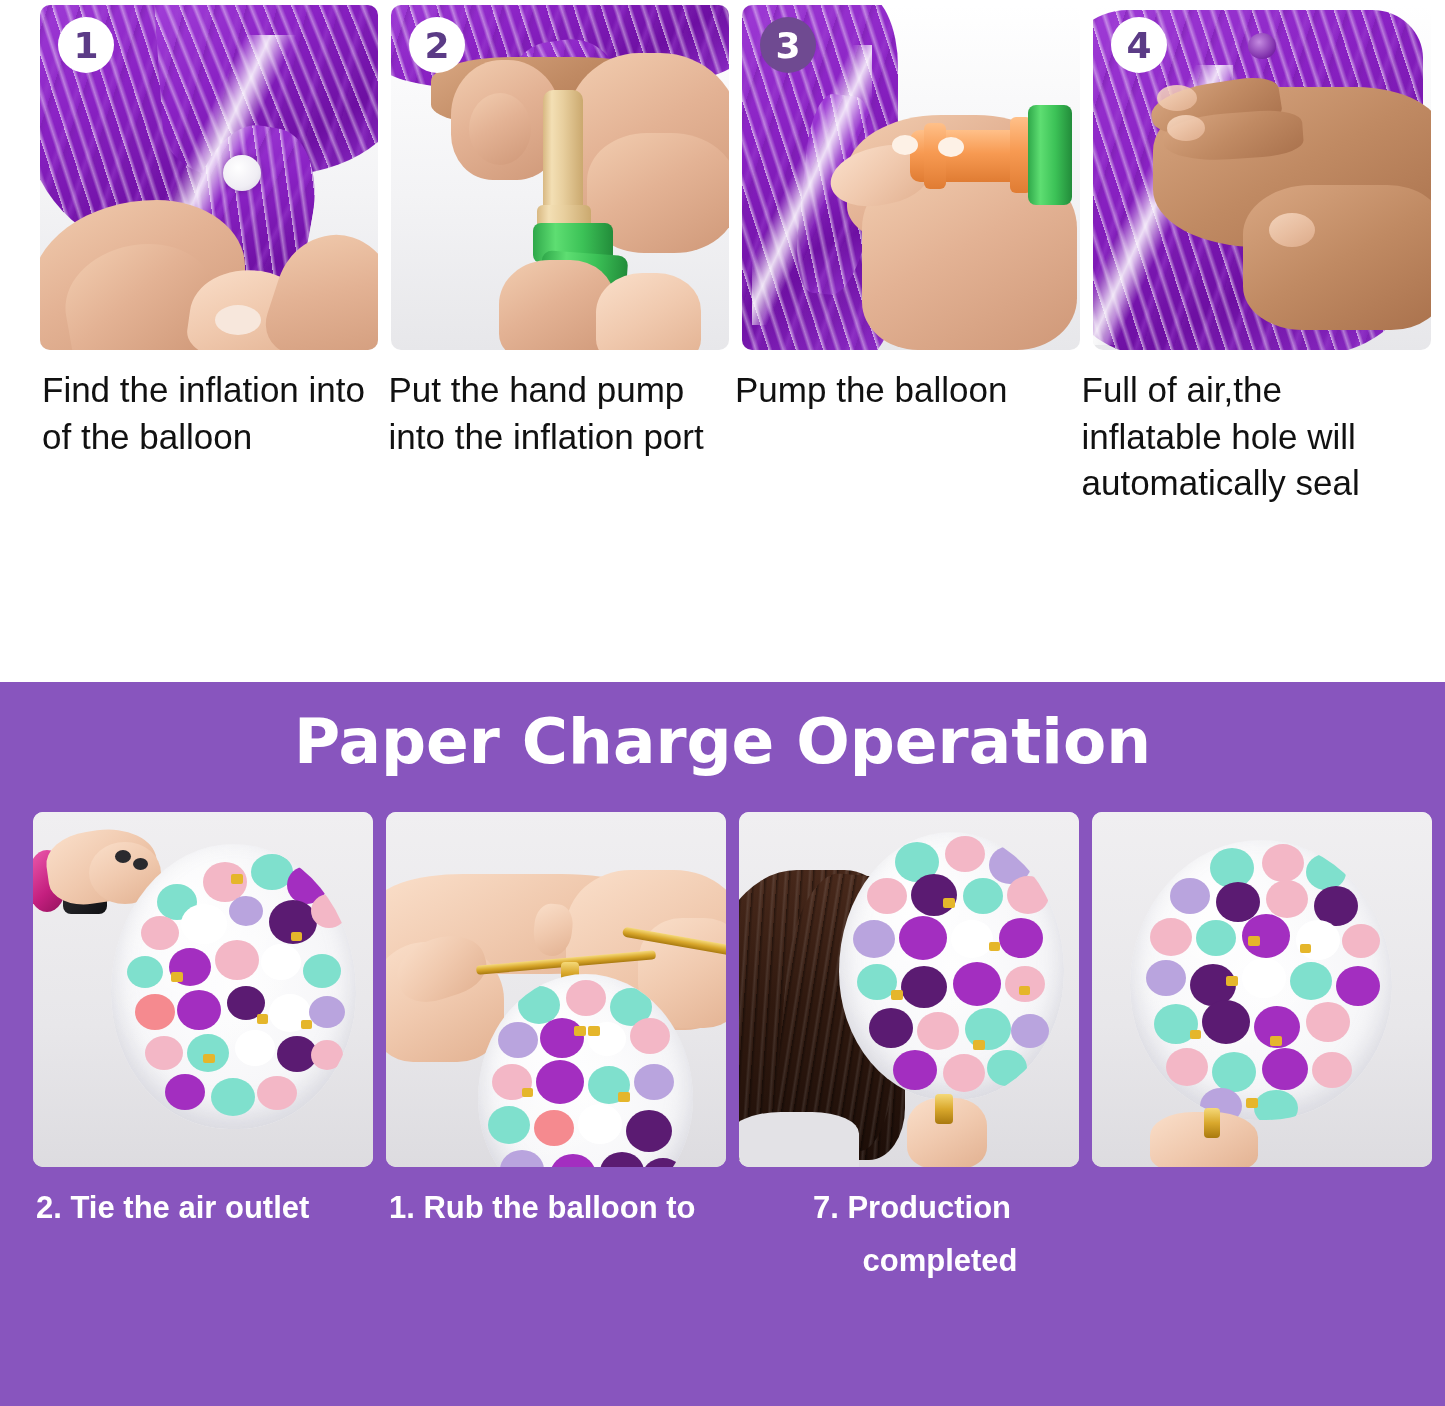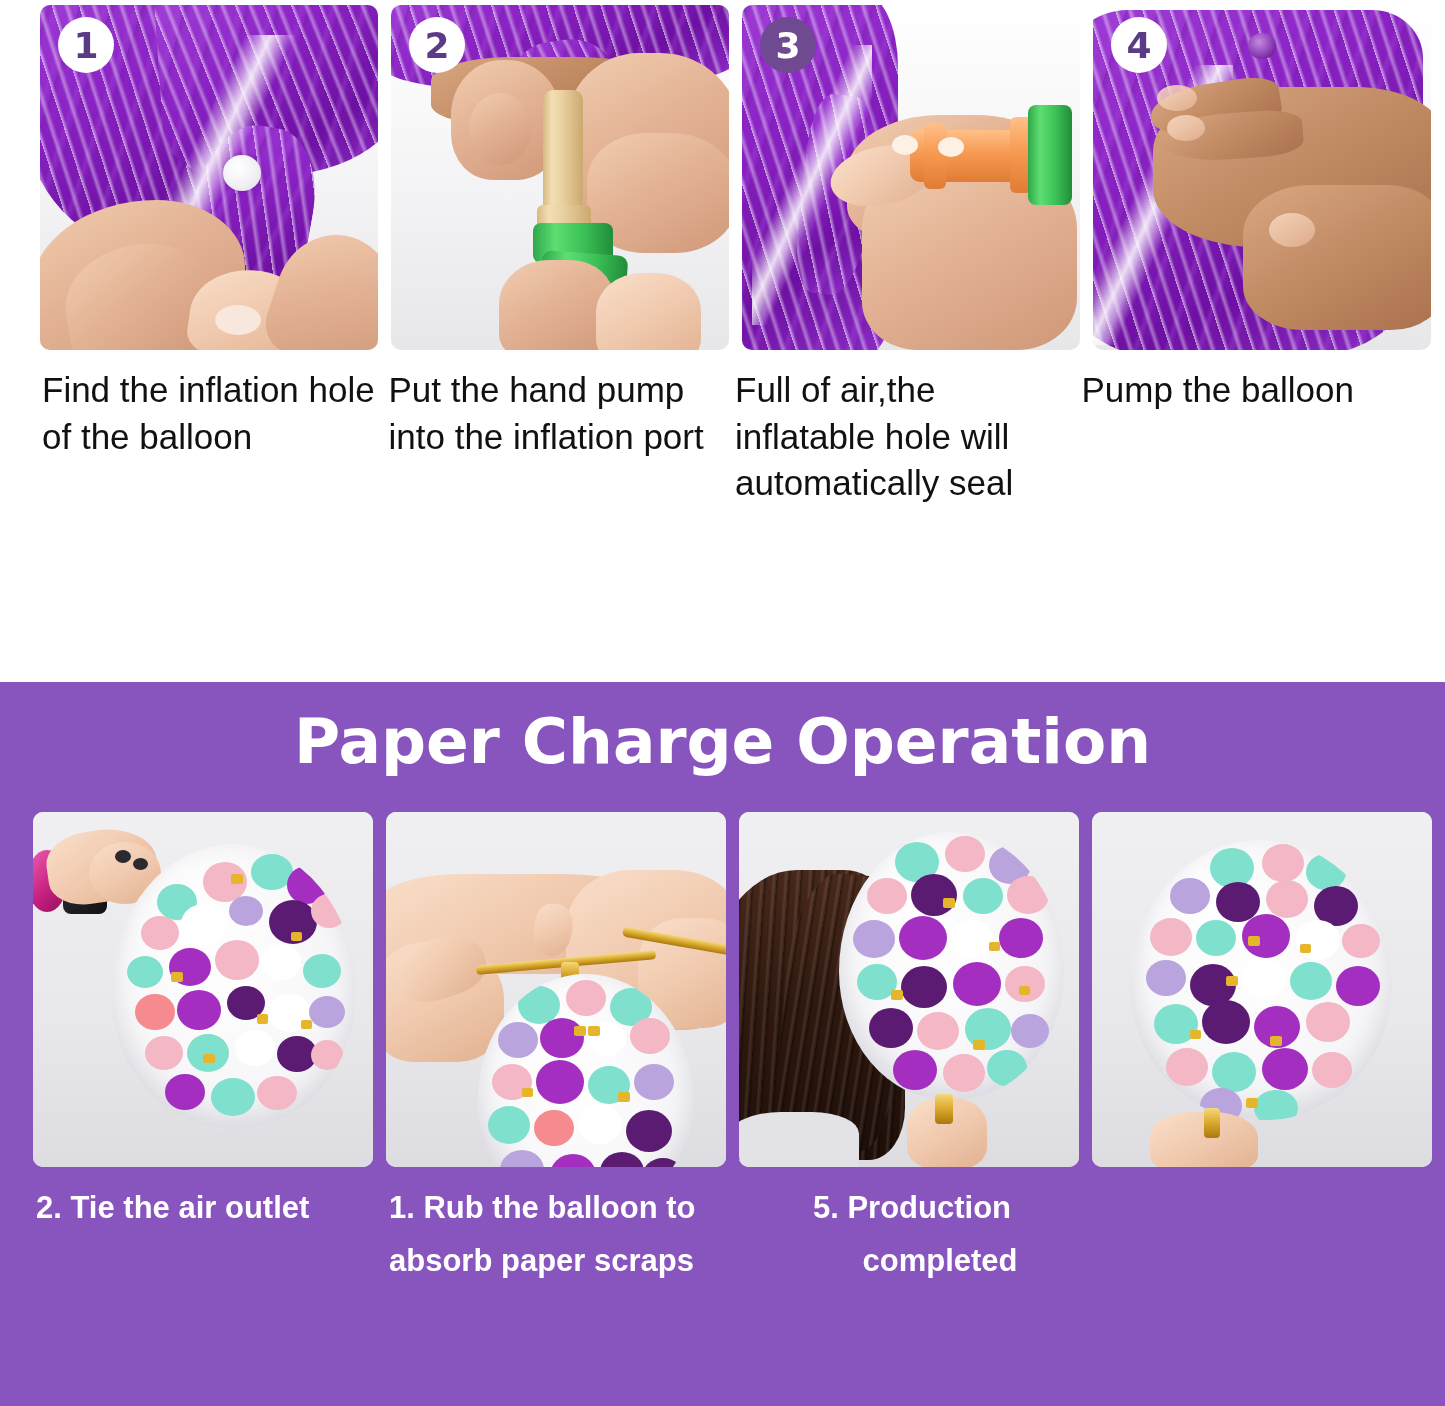--- a/index.html
+++ b/index.html
@@ -316,24 +316,24 @@
           <div class="skin-l" style="left:64px;top:80px;width:40px;height:26px;border-radius:50%;opacity:.85;"></div>
           <div class="skin-l" style="left:74px;top:110px;width:38px;height:26px;border-radius:50%;opacity:.85;"></div>
           <div class="skin-l" style="left:176px;top:208px;width:46px;height:34px;border-radius:50%;opacity:.8;"></div>
         </div>
         <div class="badge light">4</div>
       </div>
 
     </div>
 
     <div class="caption-row-top">
-      <div class="caption-top">Find the inflation hole of the balloon</div>
+      <div class="caption-top">Find the inflation into of the balloon</div>
       <div class="caption-top">Put the hand pump into the inflation port</div>
+      <div class="caption-top">Pump the balloon</div>
       <div class="caption-top">Full of air,the inflatable hole will automatically seal</div>
-      <div class="caption-top">Pump the balloon</div>
     </div>
 
   </div>
 
   <div class="section-bottom">
 
     <div class="heading-bottom">Paper Charge Operation</div>
 
     <div class="panel-row-bottom">
 
@@ -513,23 +513,22 @@
       </div>
 
     </div>
 
     <div class="caption-row-bottom">
       <div class="caption-bottom">
         <span>2. Tie the air outlet</span>
       </div>
       <div class="caption-bottom">
         <span>1. Rub the balloon to</span>
-        <span class="cb-l2">absorb paper scraps</span>
       </div>
       <div class="caption-bottom ctr">
-        <span>5. Production</span>
+        <span>7. Production</span>
         <span class="cb-l2 ind2">completed</span>
       </div>
     </div>
 
   </div>
 
 </div>
 
 </body></html>

